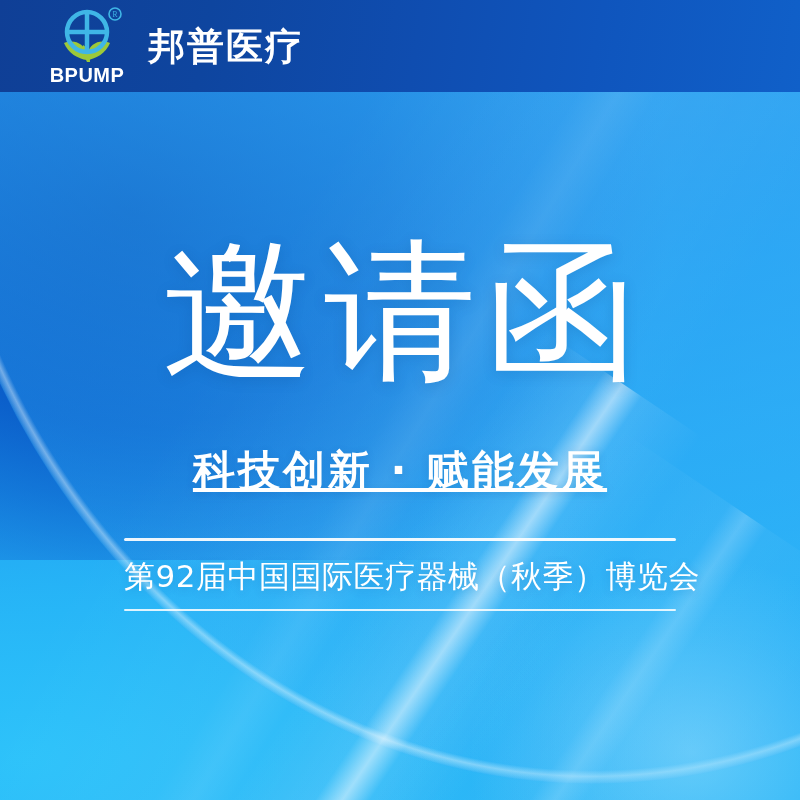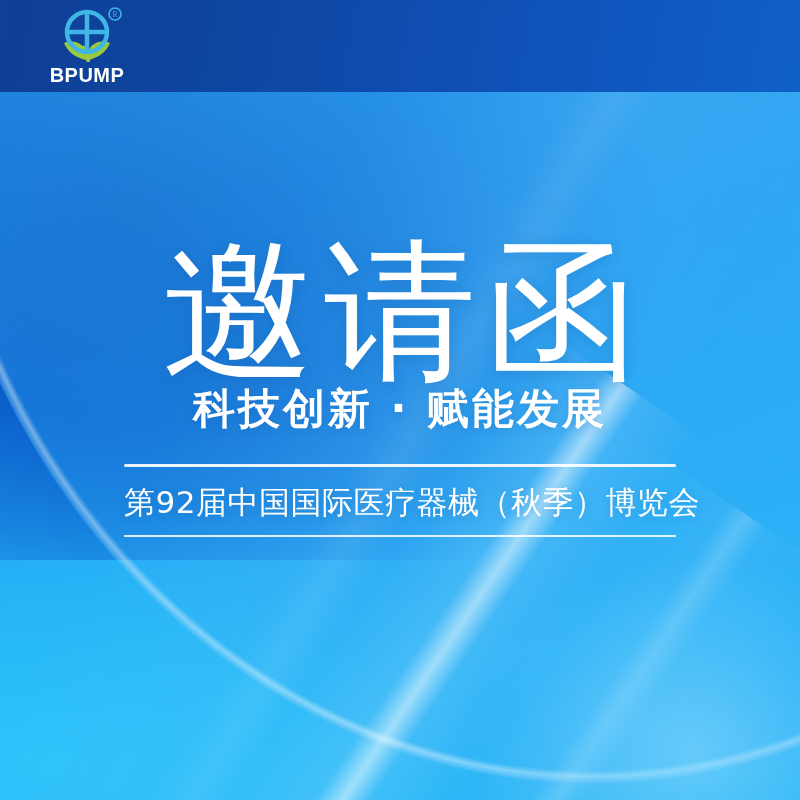--- a/index.html
+++ b/index.html
@@ -210,43 +210,45 @@
     font-weight: 400;
     line-height: 1;
     letter-spacing: 10px;
     text-indent: 10px;
     white-space: nowrap;
     font-family: "DejaVu Sans", "Liberation Sans", sans-serif;
     text-shadow: 0 3px 14px rgba(0, 60, 130, 0.18);
   }
 
   .sub-title {
+    margin-top: 62px;
     color: #ffffff;
     font-size: 42px;
     font-weight: 700;
     letter-spacing: 3px;
     white-space: nowrap;
     line-height: 1;
     font-family: "DejaVu Sans", "Liberation Sans", sans-serif;
     text-shadow: 0 2px 9px rgba(0, 60, 130, 0.16);
+    text-decoration: underline;
   }
 
   .invitation-en {
     margin-top: 68px;
     color: #ffffff;
     font-size: 37px;
     font-weight: 400;
     letter-spacing: 4.5px;
     line-height: 1;
     font-family: "Liberation Sans", "DejaVu Sans", sans-serif;
     text-shadow: 0 2px 10px rgba(0, 70, 140, 0.22);
   }
 
   .footer-block {
-    margin-top: 34px;
+    margin-top: 46px;
     width: 552px;
   }
   .rule {
     height: 3px;
     width: 100%;
     background: rgba(255,255,255,0.92);
     border-radius: 2px;
   }
   .rule.bottom {
     background: rgba(255,255,255,0.85);
@@ -294,20 +296,21 @@
           <line x1="19" y1="26" x2="59" y2="26" stroke="#3fb6e6" stroke-width="4.5"></line>
           <line x1="39" y1="6" x2="39" y2="46" stroke="#3fb6e6" stroke-width="4.5"></line>
 
           <circle cx="67" cy="8" r="6" fill="none" stroke="#3fb6e6" stroke-width="1.6"></circle>
           <text x="67" y="11" text-anchor="middle" font-size="7.5" fill="#3fb6e6" font-family="Liberation Serif, serif">R</text>
 
           <text x="39" y="76" text-anchor="middle" fill="#ffffff" font-size="20" font-weight="700" letter-spacing="0.5" font-family="Liberation Sans, sans-serif">BPUMP</text>
         </svg>
       </div>
 
+      <div class="brand-cn">邦普医疗</div>
     </div>
   </div>
 
   <div class="content">
 
     <div class="main-title">邀请函</div>
 
     <div class="sub-title">科技创新 · 赋能发展</div>
 
 

